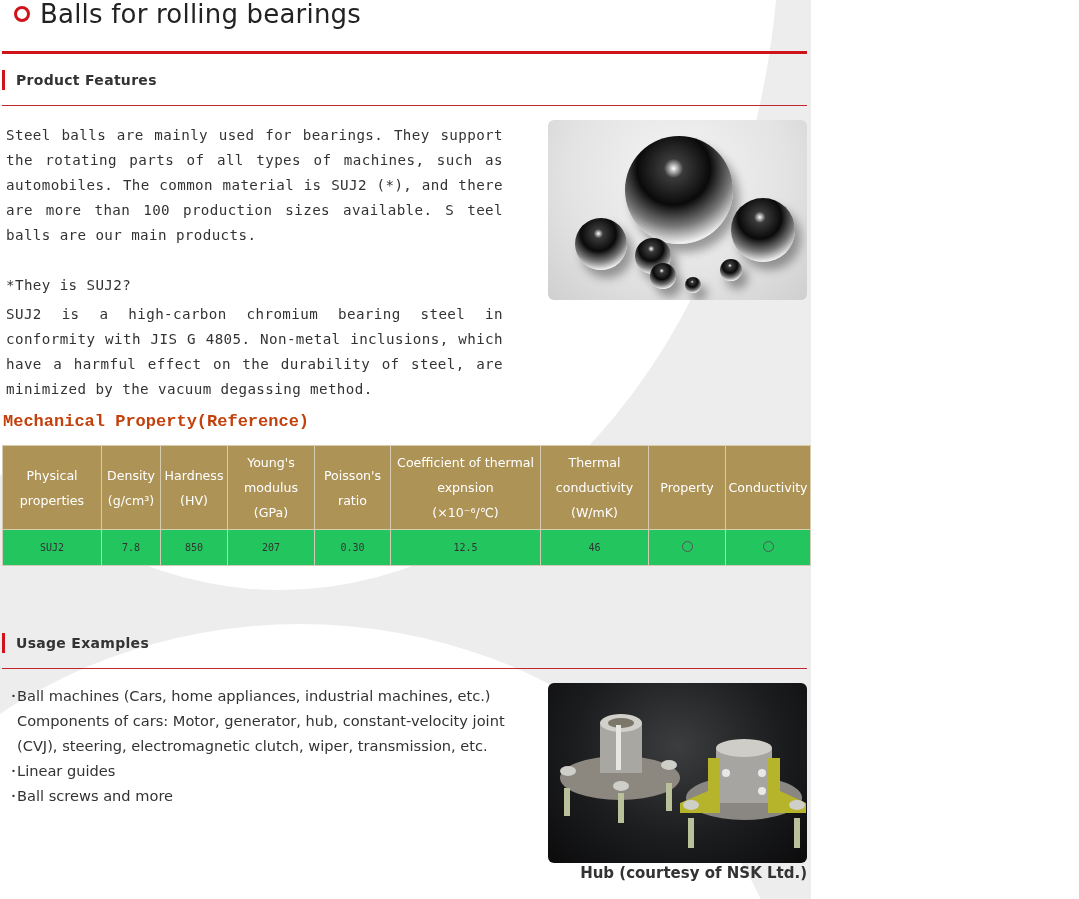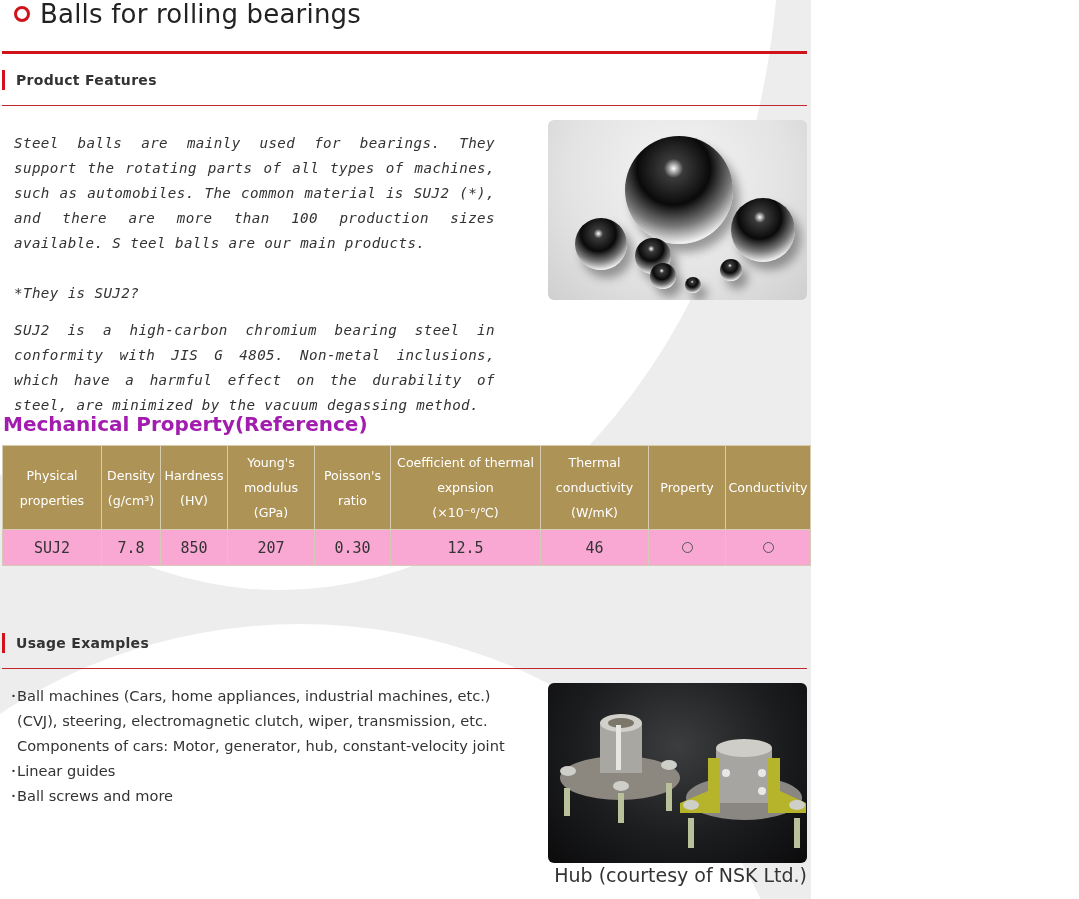--- a/index.html
+++ b/index.html
@@ -18,48 +18,48 @@
   .title-text { font-family: "DejaVu Sans", sans-serif; font-size: 26px; color: #222; letter-spacing: 0.2px; }
   .rule-thick { position: absolute; left: 2px; top: 51px; width: 805px; height: 3px; background: #d0121b; }
 
   .section-head { position: absolute; left: 2px; display: flex; align-items: center; }
   .section-bar { width: 3px; height: 20px; background: #d0121b; margin-right: 11px; }
   .section-text { font-size: 14px; color: #333; font-weight: 600; letter-spacing: 0.3px; }
   .rule-thin { position: absolute; left: 2px; width: 805px; height: 1px; background: #c4262e; }
 
   .para { position: absolute; left: 2px; width: 505px; font-family: "DejaVu Sans Mono", monospace;
           font-size: 14.2px; line-height: 25px; color: #333; text-align: justify; letter-spacing: 0.4px; }
-  .para p { margin: 12px; font-style: italic; }
+  .para p { margin: 4px; }
 
   .photo { position: absolute; border-radius: 6px; overflow: hidden; }
   .photo-balls { left: 548px; top: 120px; width: 259px; height: 180px;
                  background: radial-gradient(ellipse at 50% 30%, #f4f4f4 0%, #e3e3e3 60%, #cfcfcf 100%); }
   .photo-hub { left: 548px; top: 683px; width: 259px; height: 180px;
                background: radial-gradient(ellipse at 50% 35%, #3c3d3f 0%, #1c1d1f 55%, #0b0b0c 100%); }
   .ball { position: absolute; border-radius: 50%;
           background: radial-gradient(circle at 45% 30%, #ffffff 0%, #3a3a3a 10%, #0a0a0a 38%, #777 60%, #f0f0f0 78%, #9a9a9a 100%);
           box-shadow: 6px 8px 10px rgba(0,0,0,0.35); }
 
-  .subhead { position: absolute; left: 3px; top: 412px; font-size: 20px; font-weight: bold; color: #a21caf; }
+  .subhead { position: absolute; left: 3px; top: 412px; font-size: 17px; font-weight: bold; color: #c2410c; font-family: Liberation Mono, monospace; }
 
   table.props { position: absolute; left: 2px; top: 445px; border-collapse: collapse;
                 font-family: "DejaVu Sans", sans-serif; font-size: 12.6px; }
   table.props th { background: #ae9357; color: #ffffff; font-weight: normal; border: 1px solid #d8ccb0;
                    line-height: 25px; padding: 4px 1px; text-align: center; vertical-align: middle; }
-  table.props td { background: #f9a8d4; color: #333; border: 1px solid #d3cbb6; height: 33px;
-                   text-align: center; font-family: "DejaVu Sans Mono", monospace; font-size: 15px; }
+  table.props td { background: #22c55e; color: #333; border: 1px solid #d3cbb6; height: 33px;
+                   text-align: center; font-family: "DejaVu Sans Mono", monospace; font-size: 10px; }
   .circle-mark { display: inline-block; width: 9px; height: 9px; border: 1px solid #555; border-radius: 50%; }
 
   .usage { position: absolute; left: 6px; top: 683px; width: 520px; font-size: 14.6px; line-height: 25px; color: #333; }
   .usage .item { display: flex; }
   .usage .bullet { width: 11px; flex: none; }
   .usage .cont { padding-left: 11px; }
 
   .caption { position: absolute; left: 548px; top: 864px; width: 259px; text-align: right;
-             font-size: 19px; color: #333; }
+             font-size: 15px; color: #333; font-weight: bold; }
 </style>
 </head>
 <body>
 
 <div class="canvas">
   <div class="bg-circle bg-c1"></div>
   <div class="bg-circle bg-c2"></div>
 </div>
 
 <div class="content">
@@ -129,22 +129,22 @@
     <span class="section-bar"></span>
     <span class="section-text">Usage Examples</span>
   </div>
   <div class="rule-thin" style="top:668px;"></div>
 
   <div class="usage">
     <div class="item">
       <span class="bullet">・</span>
       <span>Ball machines (Cars, home appliances, industrial machines, etc.)</span>
     </div>
+    <div class="cont">Components of cars: Motor, generator, hub, constant-velocity joint</div>
     <div class="cont">(CVJ), steering, electromagnetic clutch, wiper, transmission, etc.</div>
-    <div class="cont">Components of cars: Motor, generator, hub, constant-velocity joint</div>
     <div class="item">
       <span class="bullet">・</span>
       <span>Linear guides</span>
     </div>
     <div class="item">
       <span class="bullet">・</span>
       <span>Ball screws and more</span>
     </div>
   </div>
 

